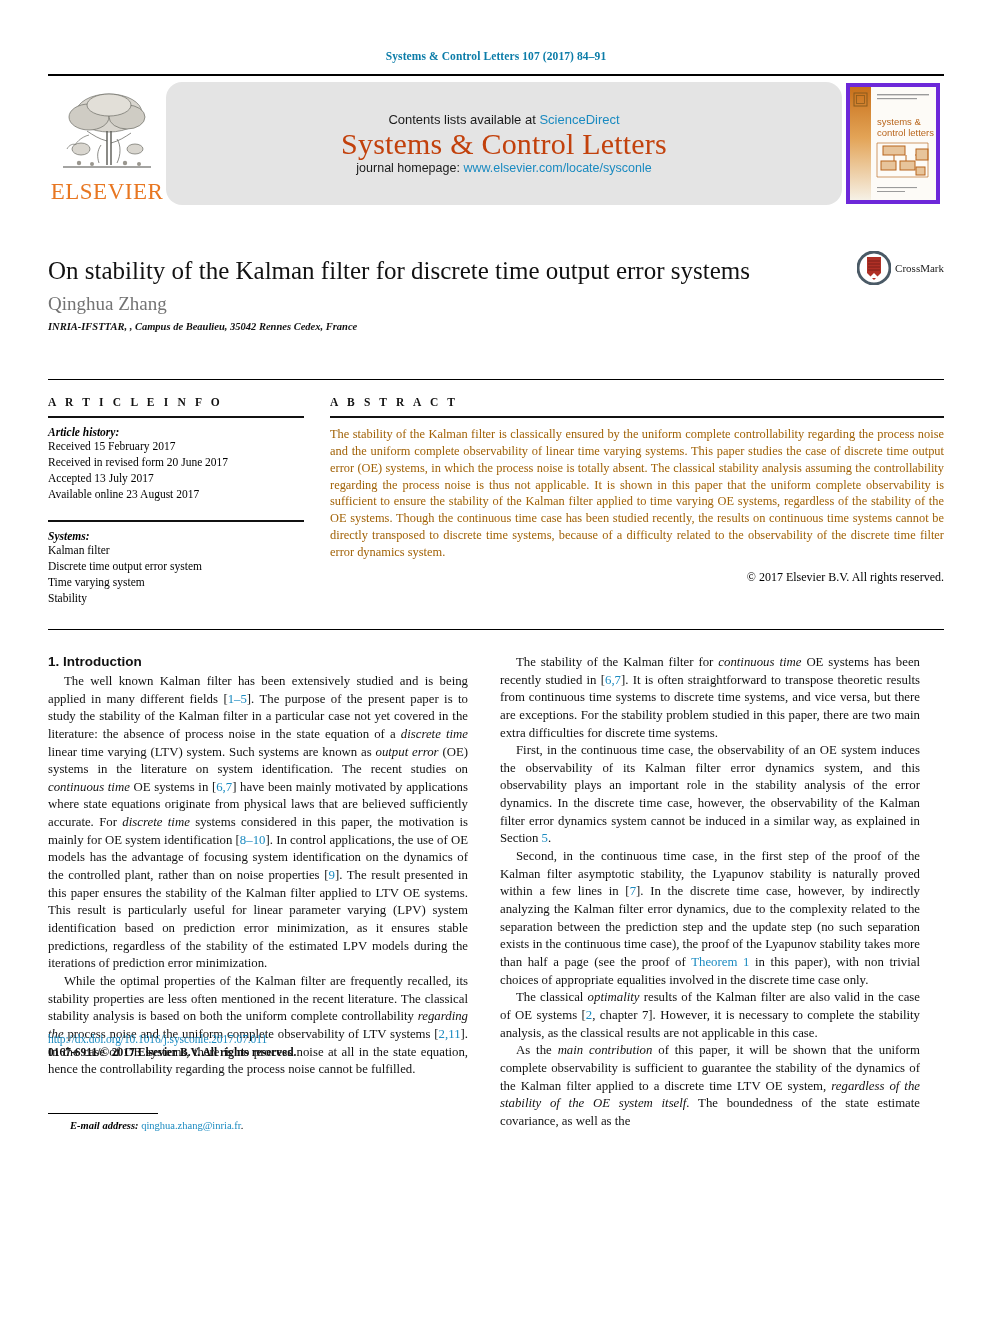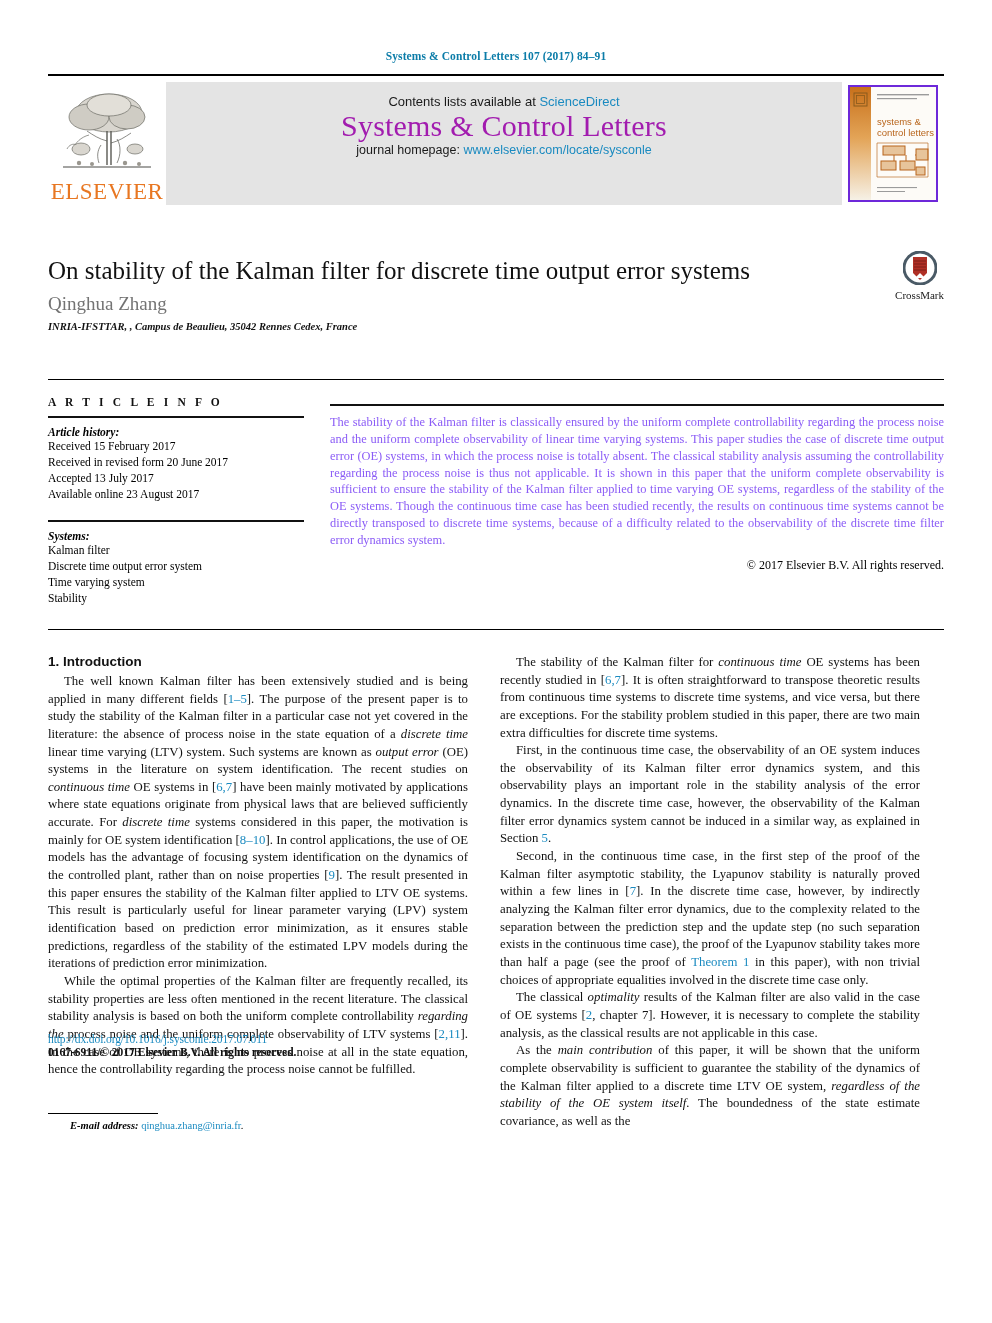--- a/index.html
+++ b/index.html
@@ -63,32 +63,33 @@
     letter-spacing: .5px;
     line-height: 1;
     margin-top: 1px;
   }
   .journal-band {
     flex: 1 1 auto;
     background: #e4e4e4;
     display: flex;
     flex-direction: column;
     align-items: center;
-    justify-content: flex-start;
+    justify-content: center;
     padding: 12px 0 13px 0;
+    border-radius: 16px;
   }
   .contents-line {
     font-family: "Liberation Sans", sans-serif;
     font-size: 13px;
     color: #1a1a1a;
   }
   .journal-title {
     font-family: "Liberation Serif", serif;
     font-size: 30px;
-    color: #a21caf;
+    color: #c2410c;
     letter-spacing: .2px;
   }
   .homepage-line {
     font-family: "Liberation Sans", sans-serif;
     font-size: 12.5px;
     color: #1a1a1a;
   }
   a.link, .link {
     color: #1a8ac0;
     text-decoration: none;
@@ -96,21 +97,21 @@
   .cover-block {
     width: 102px;
     flex: 0 0 102px;
     display: flex;
     align-items: center;
     justify-content: center;
   }
   .cover {
     width: 86px;
     height: 113px;
-    border: 2px solid #6d28d9;
+    border: 4px solid #6d28d9;
     position: relative;
     overflow: hidden;
     background: #a21caf;
   }
 
   
   .title-area {
     margin-top: 52px;
     position: relative;
     min-height: 96px;
@@ -138,21 +139,20 @@
     margin-top: 6px;
     color: #111;
   }
   .crossmark {
     position: absolute;
     right: 0;
     top: -6px;
     display: flex;
     align-items: center;
     gap: 4px;
-    flex-direction: column;
   }
   .crossmark-label {
     font-family: "Liberation Serif", serif;
     font-size: 11px;
     color: #1a1a1a;
   }
 
   
   .rule-top {
     border-top: 1px solid #000;
@@ -192,21 +192,21 @@
   .kw-rule {
     border-top: 2px solid #111;
     margin-top: 18px;
     margin-bottom: 8px;
   }
   .abstract-text {
     font-family: "Liberation Serif", serif;
     font-size: 12.4px;
     line-height: 1.36;
     text-align: justify;
-    color: #8b5cf6;
+    color: #a16207;
   }
   .copyright {
     text-align: right;
     font-family: "Liberation Serif", serif;
     font-size: 12px;
     margin-top: 9px;
   }
 
   
   .body-rule {
@@ -398,20 +398,21 @@
       <div class="info-line">Available online 23 August 2017</div>
       <div class="kw-rule"></div>
       <div class="info-head">Systems:</div>
       <div class="info-line">Kalman filter</div>
       <div class="info-line">Discrete time output error system</div>
       <div class="info-line">Time varying system</div>
       <div class="info-line">Stability</div>
     </div>
 
     <div class="col-abstract">
+      <div class="sec-label">A B S T R A C T</div>
       <div class="sec-rule"></div>
       <div class="abstract-text">The stability of the Kalman filter is classically ensured by the uniform complete controllability regarding the process noise and the uniform complete observability of linear time varying systems. This paper studies the case of discrete time output error (OE) systems, in which the process noise is totally absent. The classical stability analysis assuming the controllability regarding the process noise is thus not applicable. It is shown in this paper that the uniform complete observability is sufficient to ensure the stability of the Kalman filter applied to time varying OE systems, regardless of the stability of the OE systems. Though the continuous time case has been studied recently, the results on continuous time systems cannot be directly transposed to discrete time systems, because of a difficulty related to the observability of the discrete time filter error dynamics system.</div>
       <div class="copyright">© 2017 Elsevier B.V. All rights reserved.</div>
     </div>
   </div>
 
   <div class="body-rule"></div>
 
   <div class="columns">
     <div class="col">

